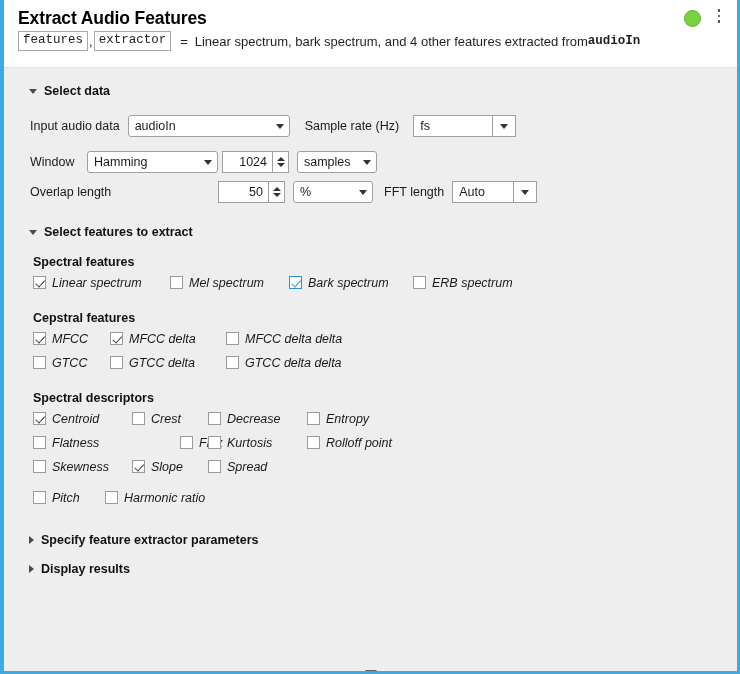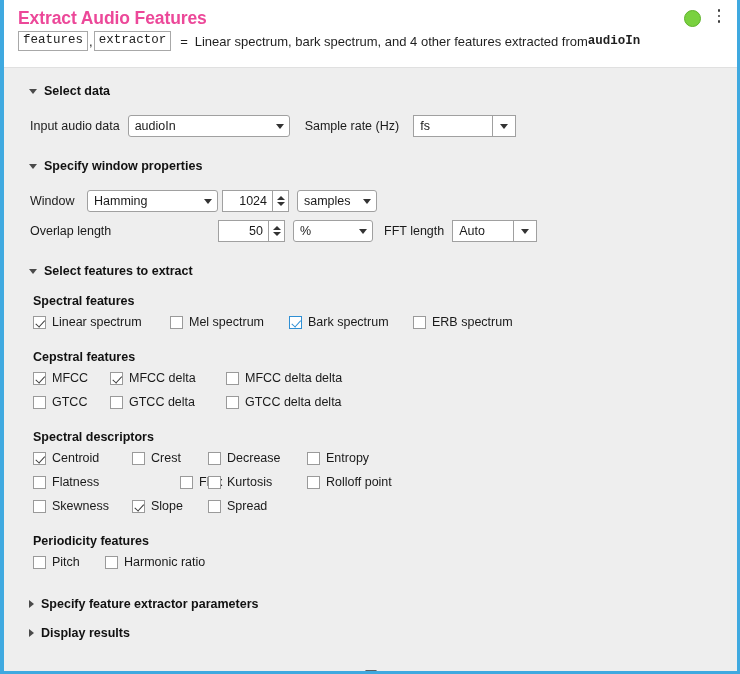--- a/index.html
+++ b/index.html
@@ -34,21 +34,21 @@
     background: #ffffff;
     padding: 0;
     position: relative;
     border-bottom: 1px solid #e0e0e0;
     height: 68px;
     box-sizing: border-box;
   }
   .task-title {
     font-size: 17.5px;
     font-weight: bold;
-    color: #ec4899;
+    color: #000000;
     padding: 8px 0 0 14px;
     letter-spacing: -0.1px;
   }
   .status-dot {
     position: absolute;
     top: 10px;
     right: 36px;
     width: 15px;
     height: 15px;
     border-radius: 50%;
@@ -255,23 +255,24 @@
     font-weight: bold;
     font-size: 12.5px;
     color: #111;
     padding-left: 29px;
   }
 
   
   .cb-wrap {
     position: absolute;
     display: flex;
-    align-items: flex-end;
+    align-items: flex-start;
     cursor: pointer;
     white-space: nowrap;
+    font-style: italic;
   }
   .cb {
     position: relative;
     width: 13px;
     height: 13px;
     box-sizing: border-box;
     border: 1px solid #9a9a9a;
     background: #ffffff;
     margin-right: 6px;
     flex: none;
@@ -349,24 +350,20 @@
       </span>
       <span class="lbl" style="margin-left:15px;">Sample rate (Hz)</span>
       <span class="combo-split" style="width:103px; margin-left:14px;">
         <span class="field" style="width:79px;">fs</span>
         <span class="btn">
           <span class="arrow-dn" style="margin-left:0;"></span>
         </span>
       </span>
     </div>
 
-    <div class="section-head" style="margin-top:19px;">
-      <span class="tri down"></span>
-      <span>Specify window properties</span>
-    </div>
 
     <div class="row" style="margin-top:14px;">
       <span class="lbl" style="width:54px;">Window</span>
       <span class="combo" style="width:131px; margin-left:3px;">
         <span class="cv">Hamming</span>
         <span class="arrow-dn"></span>
       </span>
       <span class="spinner" style="width:67px; margin-left:4px;">
         <span class="num" style="width:49px;">1024</span>
         <span class="btns">
@@ -496,21 +493,20 @@
       <div class="cb-wrap" style="left:128px; top:48px;">
         <span class="cb checked"></span>
         <span class="cb-lbl">Slope</span>
       </div>
       <div class="cb-wrap" style="left:204px; top:48px;">
         <span class="cb"></span>
         <span class="cb-lbl">Spread</span>
       </div>
     </div>
 
-    <div class="group-title" style="margin-top:11px;">Periodicity features</div>
     <div class="cb-area" style="height:24px; margin-top:7px;">
       <div class="cb-wrap" style="left:29px;">
         <span class="cb"></span>
         <span class="cb-lbl">Pitch</span>
       </div>
       <div class="cb-wrap" style="left:101px;">
         <span class="cb"></span>
         <span class="cb-lbl">Harmonic ratio</span>
       </div>
     </div>

